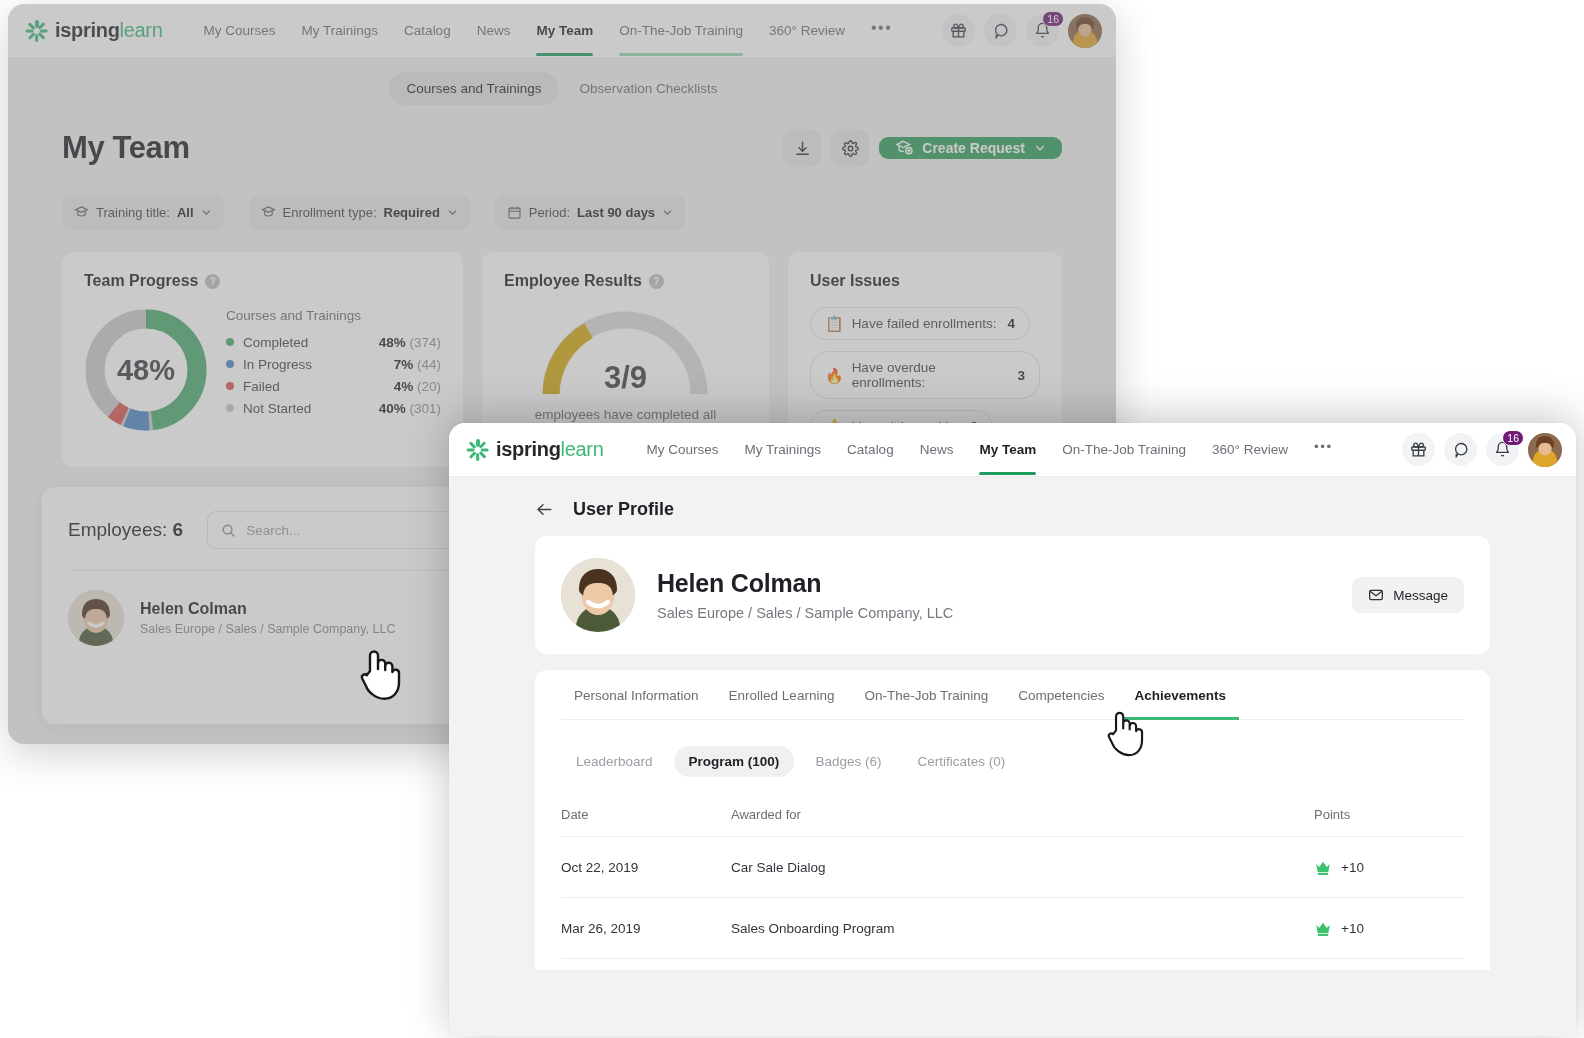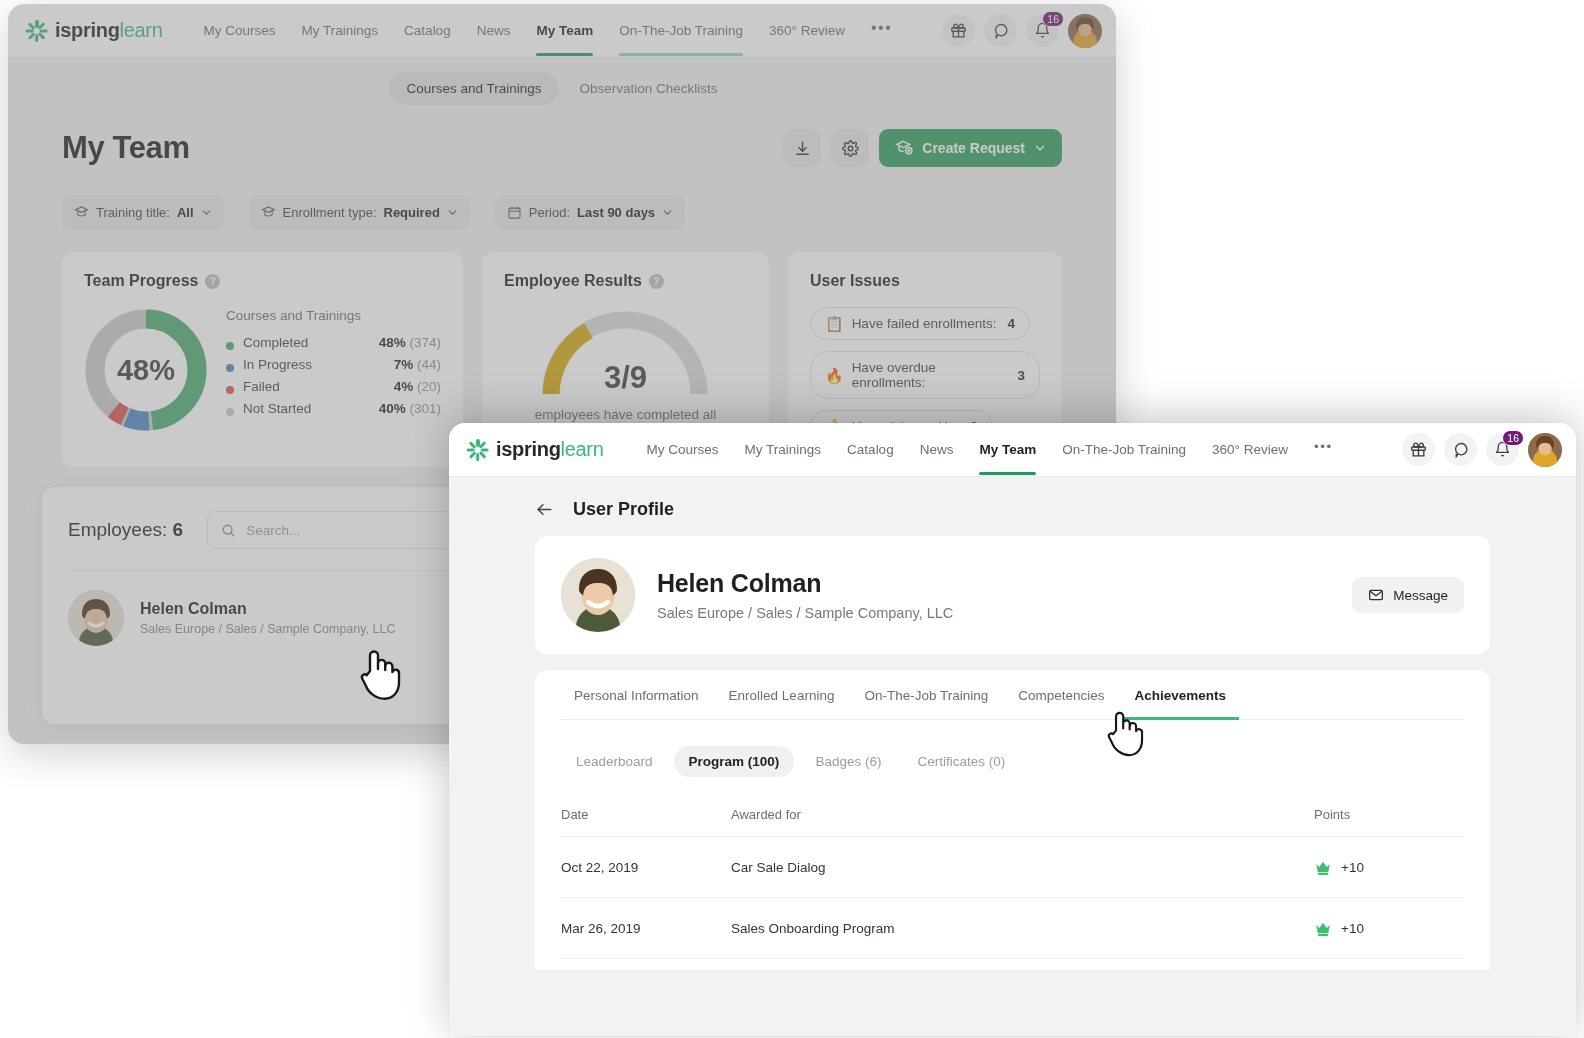--- a/index.html
+++ b/index.html
@@ -83,21 +83,21 @@
   .page-pad { padding: 18px 54px 0; }
   .page-title { font-size: 31px; font-weight: 700; color: #1d2025; letter-spacing: -.4px; }
 
   .title-row { display: flex; align-items: center; }
   .title-actions { margin-left: auto; display: flex; align-items: center; gap: 10px; }
   .sq-btn {
     width: 38px; height: 38px; border-radius: 9px; background: #e7e7e7;
     display: flex; align-items: center; justify-content: center;
   }
   .green-btn {
-    height: 38px; border-radius: 9px; background: #2f9e5e; color: #fff;
+    height: 22px; border-radius: 9px; background: #2f9e5e; color: #fff;
     display: flex; align-items: center; gap: 9px; padding: 0 16px;
     font-size: 14px; font-weight: 700;
   }
 
   .filters { display: flex; gap: 25px; margin-top: 28px; }
   .filter {
     height: 35px; border-radius: 9px; background: #e7e7e7;
     display: flex; align-items: center; gap: 7px; padding: 0 12px;
     font-size: 13px; color: #41454b;
   }
@@ -112,21 +112,21 @@
   }
 
   .donut-wrap { display: flex; gap: 18px; margin-top: 18px; align-items: flex-start; }
   .donut { position: relative; width: 124px; height: 124px; flex: none; }
   .donut-hole {
     position: absolute; inset: 21px; border-radius: 50%; background: #fff;
     display: flex; align-items: center; justify-content: center;
     font-size: 29px; font-weight: 700; color: #3b3f45;
   }
   .legend-head { font-size: 13.5px; color: #6b6f76; margin-bottom: 8px; }
-  .legend-row { display: flex; align-items: flex-end; font-size: 13.5px; color: #41454b; padding: 3.5px 0; }
+  .legend-row { display: flex; align-items: center; font-size: 13.5px; color: #41454b; padding: 3.5px 0; }
   .dot { width: 8px; height: 8px; border-radius: 50%; margin-right: 9px; flex: none; }
   .legend-name { width: 105px; }
   .legend-val { margin-left: auto; white-space: nowrap; }
   .legend-val b { color: #1d2025; font-weight: 700; }
   .legend-val span { color: #8c9097; }
 
   .gauge-wrap { display: flex; flex-direction: column; align-items: center; margin-top: 16px; }
   .gauge { position: relative; width: 176px; height: 92px; }
   .gauge-val {
     position: absolute; left: 0; right: 0; bottom: 2px; text-align: center;

